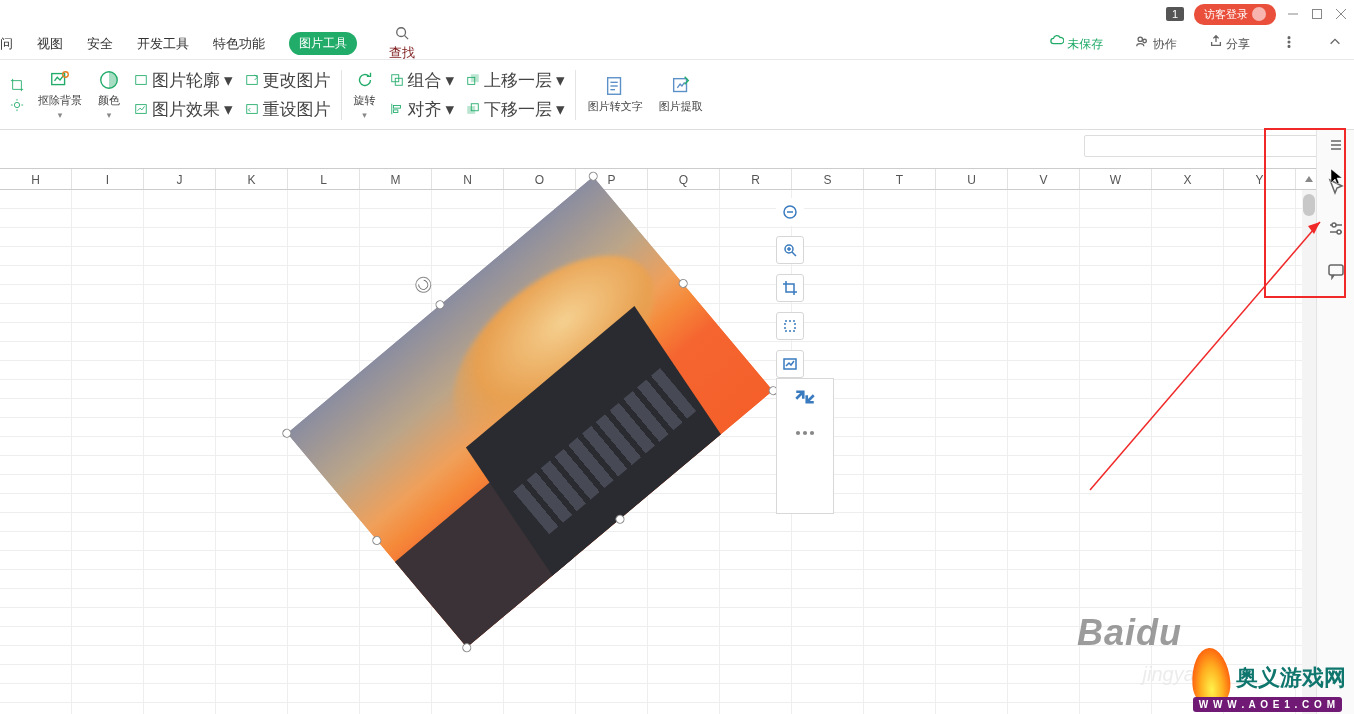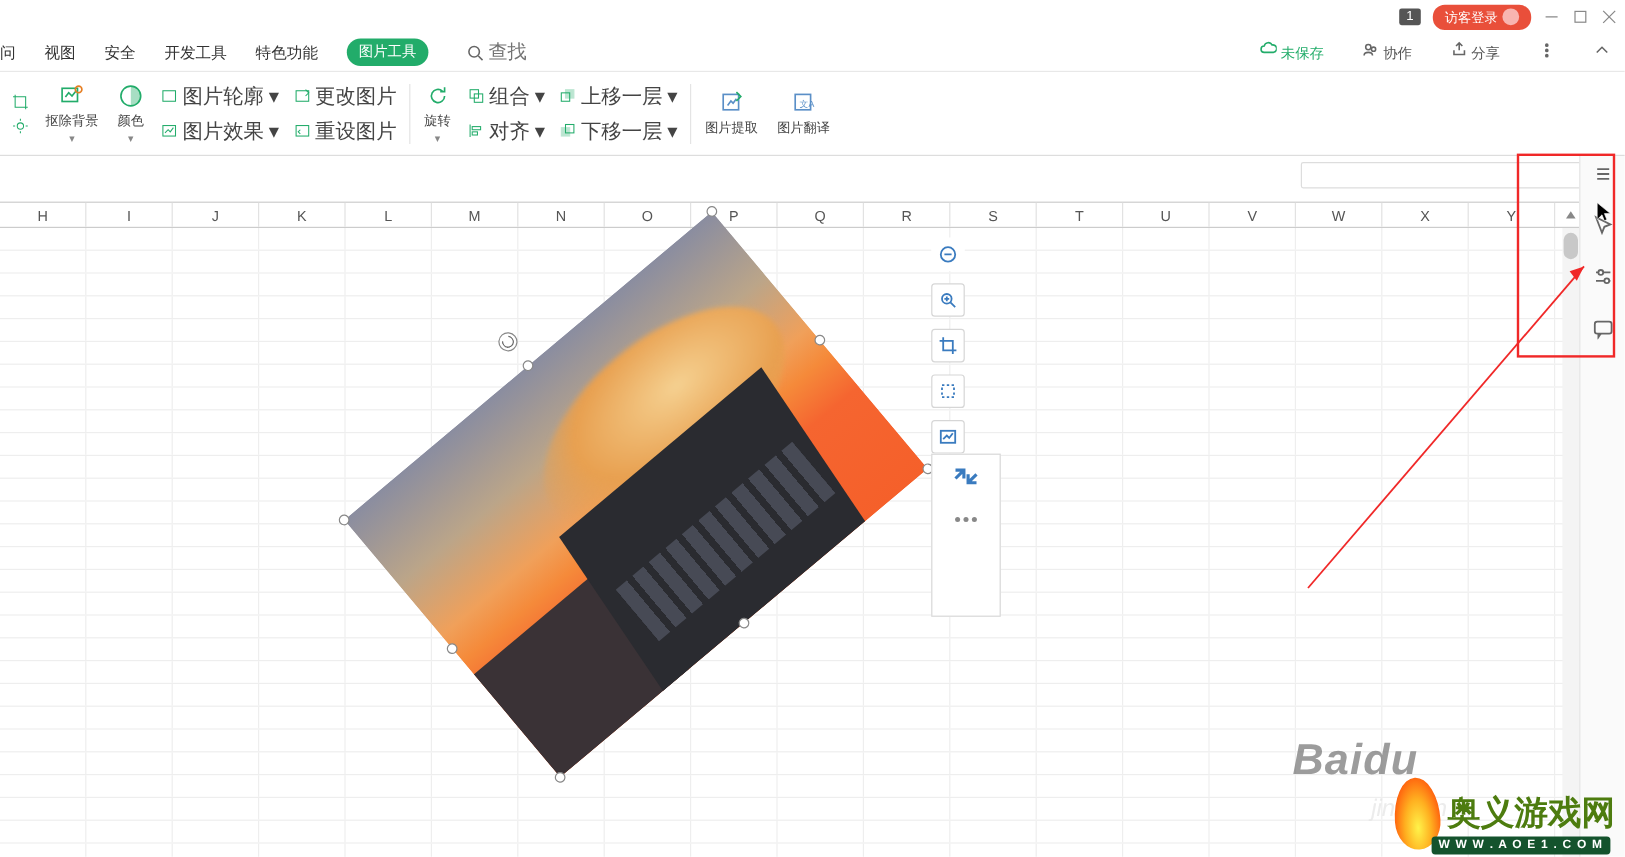--- a/index.html
+++ b/index.html
@@ -10,21 +10,21 @@
 .nbadge { background:#555; color:#fff; font-size:11px; padding:1px 6px; border-radius:2px; }
 .login { background:#e94f3a; color:#fff; font-size:11px; padding:3px 10px 3px 10px; border-radius:10px; display:flex; align-items:center; gap:4px; }
 .login .avatar { width:14px; height:14px; border-radius:50%; background:#f8b5b0; display:inline-block; }
 .winbtn { width:14px; height:14px; color:#888; display:flex; align-items:center; justify-content:center; }
 .winbtn svg { width:12px; height:12px; stroke:#888; stroke-width:1; fill:none; }
 
 
 .menubar { height:32px; display:flex; align-items:center; gap:24px; padding:0 0 0 0; border-bottom:1px solid #e8e8e8; }
 .menubar .m { font-size:13px; color:#333; }
 .pill { background:#22ac6a; color:#fff; padding:3px 10px; border-radius:12px; font-size:12px; }
-.search { display:flex; align-items:center; gap:4px; color:#737373; font-size:16px; margin-left:8px; }
+.search { display:flex; align-items:center; gap:4px; color:#7f1d1d; font-size:13px; margin-left:8px;flex-direction:column; }
 .search svg { width:14px; height:14px; stroke:#666; stroke-width:1.5; fill:none; }
 .menuright { margin-left:auto; display:flex; align-items:center; gap:32px; padding-right:12px; color:#555; font-size:12px; }
 .menuright svg { width:14px;height:14px; stroke:#666; stroke-width:1.5; fill:none; }
 .menuright .save { color:#22ac6a; }
 .menuright .save svg { stroke:#22ac6a; }
 .chev svg { width:14px;height:14px; stroke:#666; stroke-width:1.5; fill:none; }
 
 
 .ribbon { height:70px; display:flex; align-items:center; padding:0 4px; border-bottom:1px solid #ddd; background:#fff; }
 .rgrp { display:flex; flex-direction:column; align-items:center; justify-content:center; height:100%; padding:0 8px; }
@@ -87,22 +87,22 @@
 .cursor { position:absolute; right:10px; top:168px; width:14px;height:18px; }
 .cursor svg { width:14px;height:18px; fill:#000; stroke:#fff; stroke-width:0.5; }
 
 
 .wm { position:absolute; right:172px; bottom:60px; color:#737373; font-size:36px; font-weight:bold; font-style:italic; letter-spacing:1px; opacity:0.7; }
 .wm2 { position:absolute; right:148px; bottom:28px; color:#e4e4e4; font-size:20px; font-style:italic; opacity:0.7; }
 
 
 .sitelogo { position:absolute; right:8px; bottom:6px; display:flex; align-items:center; gap:6px; }
 .flame { width:38px; height:60px; background:radial-gradient(ellipse at 50% 70%, #fff34a 0%, #ffb020 40%, #ff6a10 70%, #dd3200 100%); border-radius:50% 50% 50% 50% / 60% 60% 40% 40%; transform:rotate(-4deg); }
-.sitetxt { font-size:28px; font-weight:900; color:#4d7c0f; }
-.siteurl { position:absolute; right:12px; bottom:2px; background:#14532d; color:#fff; font-size:10px; padding:2px 6px; border-radius:3px; letter-spacing:1px; font-weight:bold; }
+.sitetxt { font-size:22px; font-weight:900; color:#0f766e; }
+.siteurl { position:absolute; right:12px; bottom:2px; background:#701a75; color:#fff; font-size:10px; padding:2px 6px; border-radius:3px; letter-spacing:1px; font-weight:bold; }
 </style>
 </head>
 <body>
 
 <div class="titlebar">
   <span class="nbadge">1</span>
   <span class="login">
     <span>访客登录</span>
     <span class="avatar"></span>
   </span>
@@ -282,34 +282,36 @@
           <rect x="2" y="5" width="8" height="8" fill="#22ac6a" opacity="0.3"></rect>
         </svg>
         <span>下移一层</span>
         <span class="drop">▾</span>
       </div>
   </div>
   <div class="sep"></div>
   <div class="rgrp">
     <div class="big">
       <svg viewBox="0 0 24 24" stroke="#5a8fc7" fill="none" stroke-width="1.5">
-          <rect x="4" y="4" width="14" height="14"></rect>
-          <path d="M8 14l3-4 2 2 3-4"></path>
-          <path d="M16 2l4 4-4 4" stroke="#22ac6a"></path>
-        </svg>
-      <span class="lbl">图片提取</span>
+          <rect x="4" y="3" width="14" height="18"></rect>
+          <line x1="7" y1="8" x2="15" y2="8"></line>
+          <line x1="7" y1="12" x2="15" y2="12"></line>
+          <line x1="7" y1="16" x2="12" y2="16"></line>
+        </svg>
+      <span class="lbl">图片转文字</span>
     </div>
   </div>
   <div class="rgrp">
     <div class="big">
       <svg viewBox="0 0 24 24" stroke="#5a8fc7" fill="none" stroke-width="1.5">
           <rect x="4" y="4" width="14" height="14"></rect>
-          <text x="8" y="15" font-size="8" fill="#5a8fc7" stroke="none">文A</text>
-        </svg>
-      <span class="lbl">图片翻译</span>
+          <path d="M8 14l3-4 2 2 3-4"></path>
+          <path d="M16 2l4 4-4 4" stroke="#22ac6a"></path>
+        </svg>
+      <span class="lbl">图片提取</span>
     </div>
   </div>
 </div>
 
 <div class="fbar">
   <div class="cellbox"></div>
 </div>
 
 <div class="sheet">
   <div class="colhdr">

